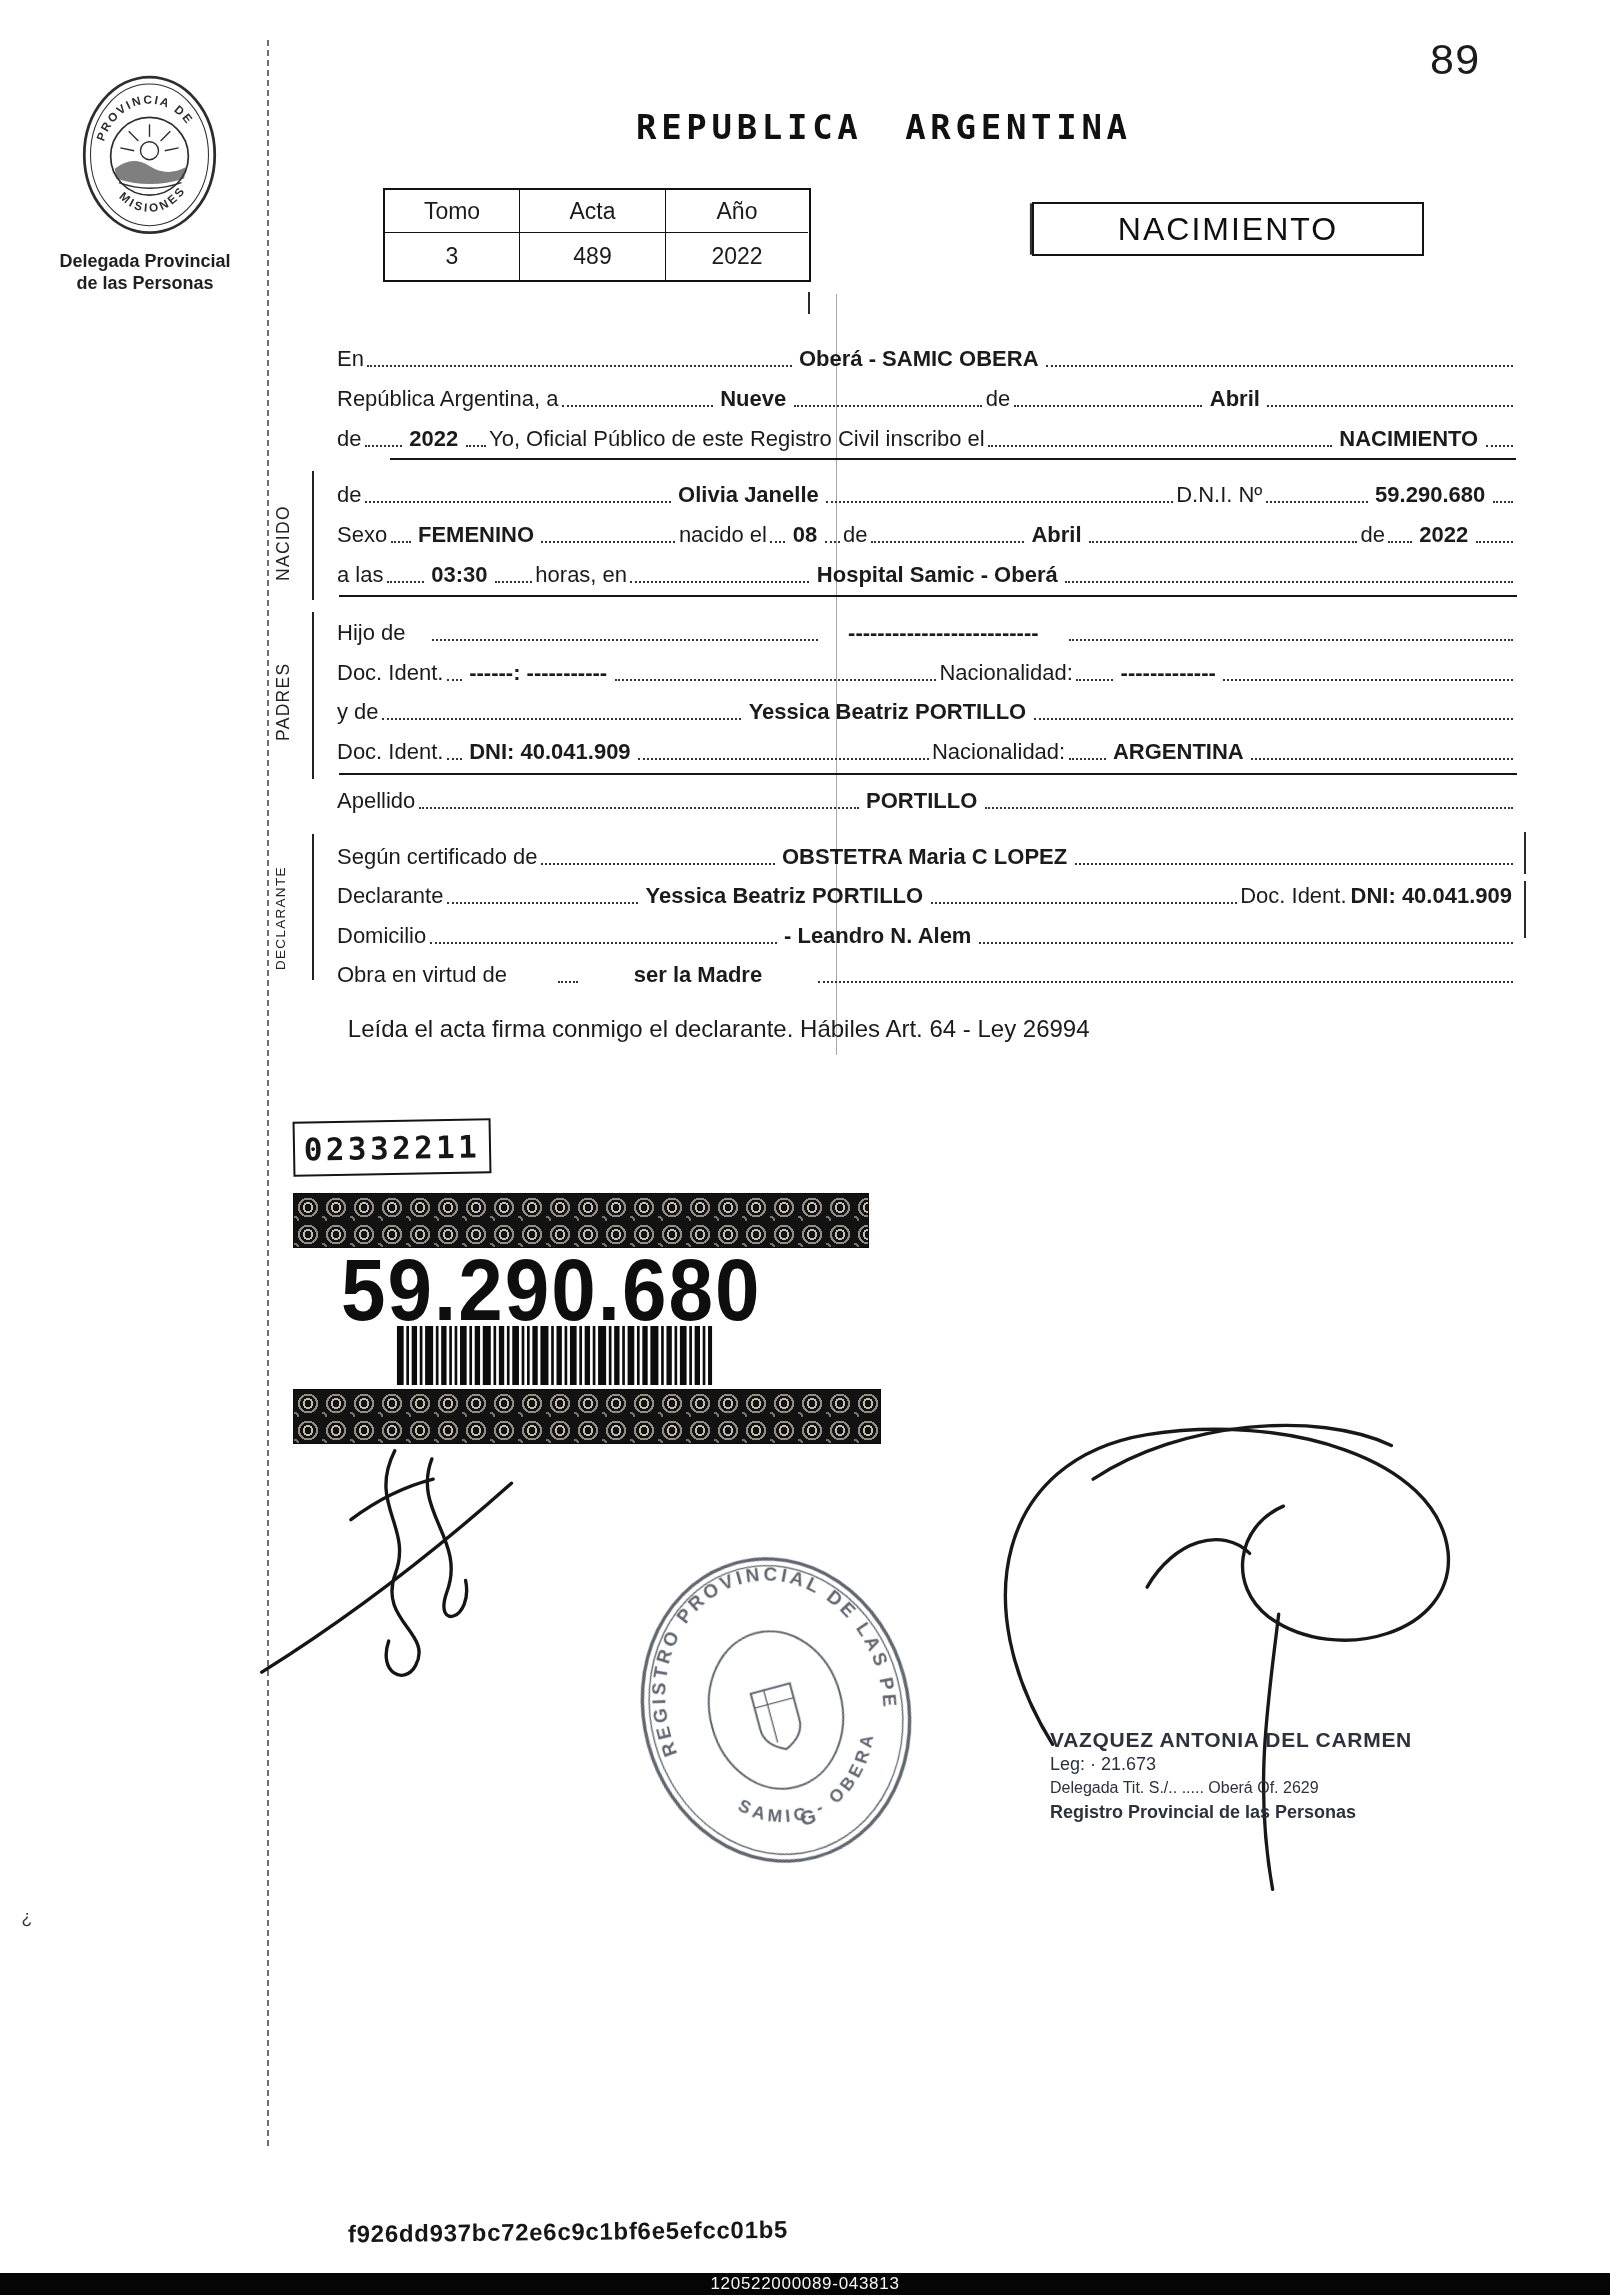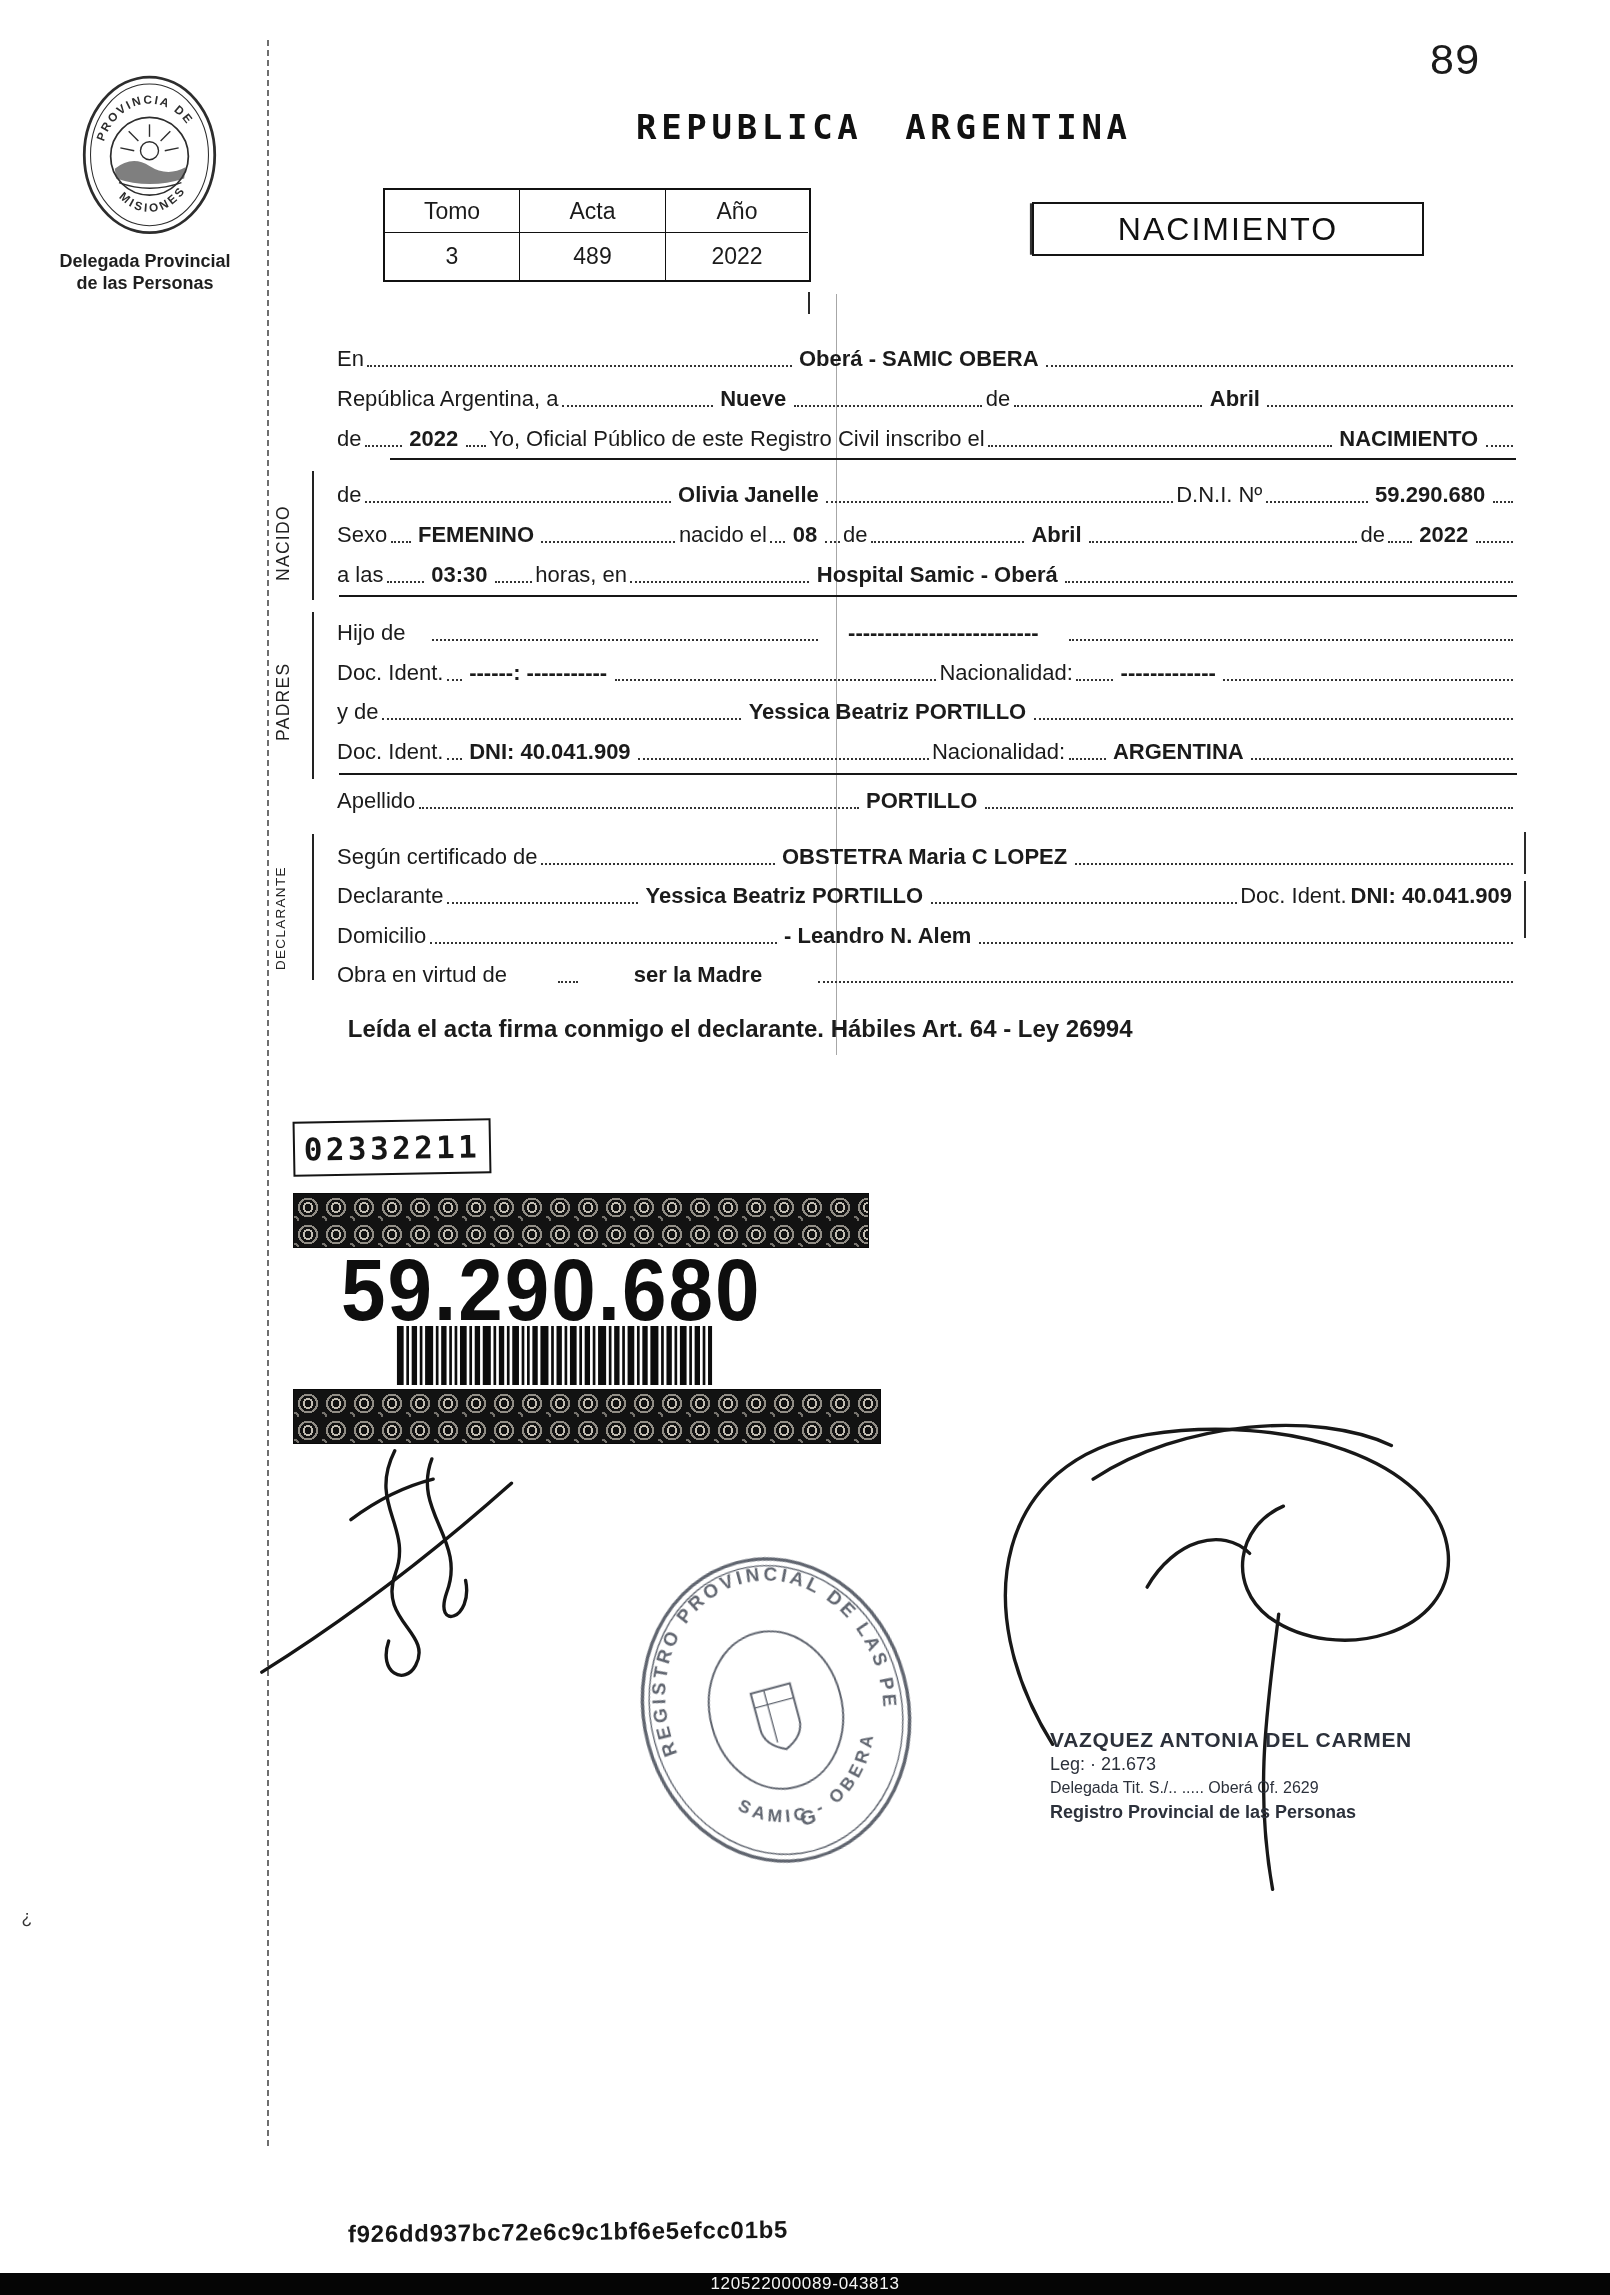--- a/index.html
+++ b/index.html
@@ -32,21 +32,21 @@
   .seal-caption{position:absolute;left:47px;top:251px;width:196px;text-align:center;
                 font-size:18px;font-weight:600;line-height:21.6px;color:#1f1f1f;}
 
   
   .form{position:absolute;left:337px;top:341px;width:1179px;font-size:22px;}
   .frow{position:absolute;left:0;right:0;display:flex;align-items:flex-end;height:31px;white-space:nowrap;}
   .fl{white-space:nowrap;}
   .fv{font-weight:bold;white-space:nowrap;padding:0 4px;}
   .dots{border-bottom:2.7px dotted #333;margin:0 3.4px 5.4px 3.4px;height:0;}
   .grow{flex:1 1 auto;}
-  .closing{position:absolute;left:10.8px;font-weight:bold;font-size:24px;white-space:nowrap;}
+  .closing{position:absolute;left:10.8px;font-weight:normal;font-size:24px;white-space:nowrap;}
 
   .uline{position:absolute;border-top:2px solid #161616;}
 
   
   .side-label{position:absolute;writing-mode:vertical-rl;transform:rotate(180deg);
               font-size:17.5px;letter-spacing:1.3px;color:#222;text-align:center;}
   .bracket{position:absolute;width:0;border-left:2px solid #222;left:312px;}
 
   
   .serial-box{position:absolute;left:293px;top:1120px;width:194px;height:51px;border:2px solid #141414;

